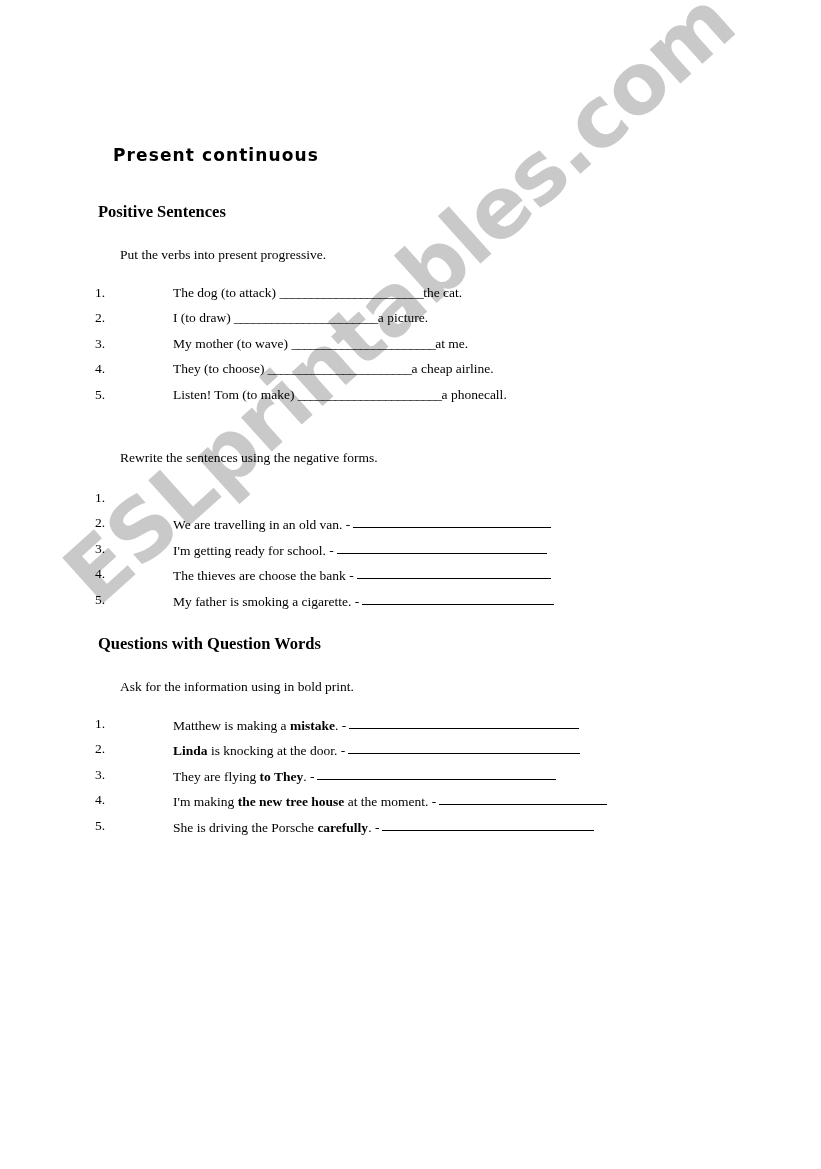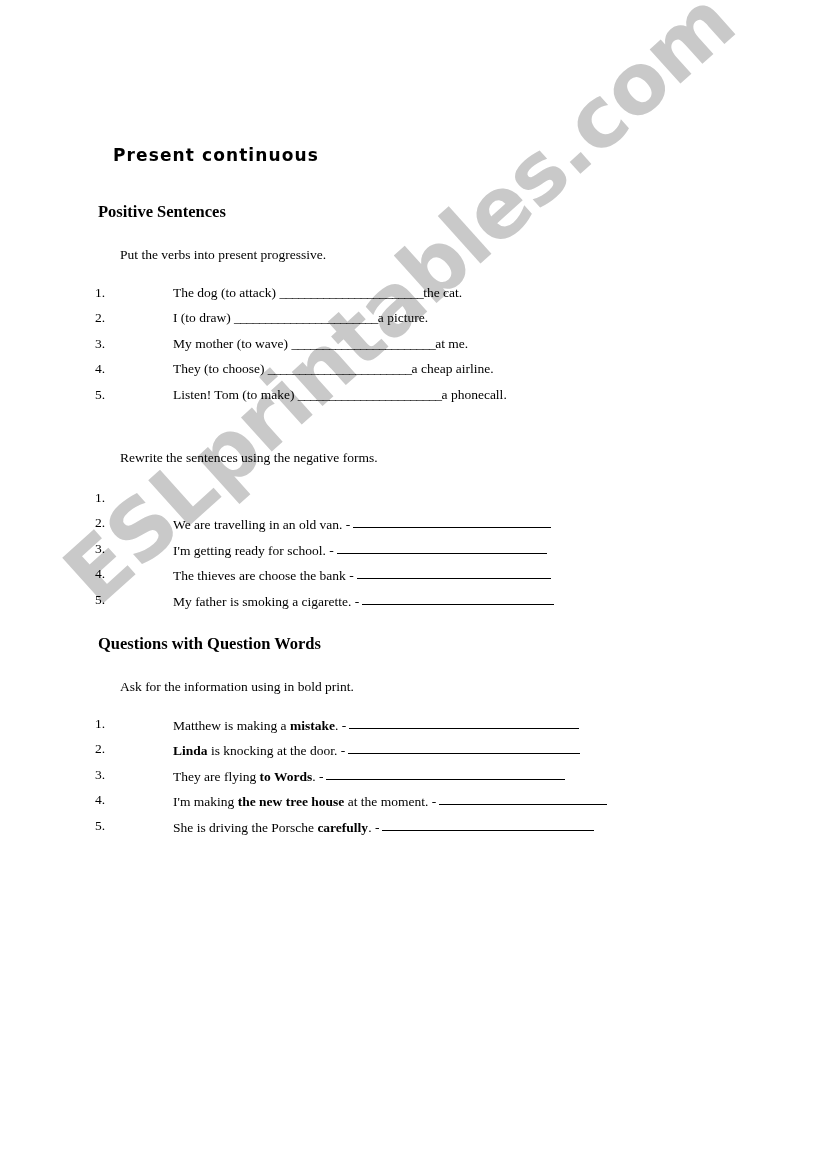--- a/index.html
+++ b/index.html
@@ -202,21 +202,21 @@
       <div class="ex-row">
         <span class="row-num">1.</span>
         <span class="row-text"><span>Matthew is making a </span><b>mistake</b><span>.  -</span><span class="rule" style="width: 230px;"></span></span>
       </div>
       <div class="ex-row">
         <span class="row-num">2.</span>
         <span class="row-text"><span></span><b>Linda</b><span> is knocking at the door.  -</span><span class="rule" style="width: 232px;"></span></span>
       </div>
       <div class="ex-row">
         <span class="row-num">3.</span>
-        <span class="row-text"><span>They are flying </span><b>to Words</b><span>.  -</span><span class="rule" style="width: 239px;"></span></span>
+        <span class="row-text"><span>They are flying </span><b>to They</b><span>.  -</span><span class="rule" style="width: 239px;"></span></span>
       </div>
       <div class="ex-row">
         <span class="row-num">4.</span>
         <span class="row-text"><span>I'm making </span><b>the new tree house</b><span> at the moment.  -</span><span class="rule" style="width: 168px;"></span></span>
       </div>
       <div class="ex-row">
         <span class="row-num">5.</span>
         <span class="row-text"><span>She is driving the Porsche </span><b>carefully</b><span>.  -</span><span class="rule" style="width: 212px;"></span></span>
       </div>
     </div>

